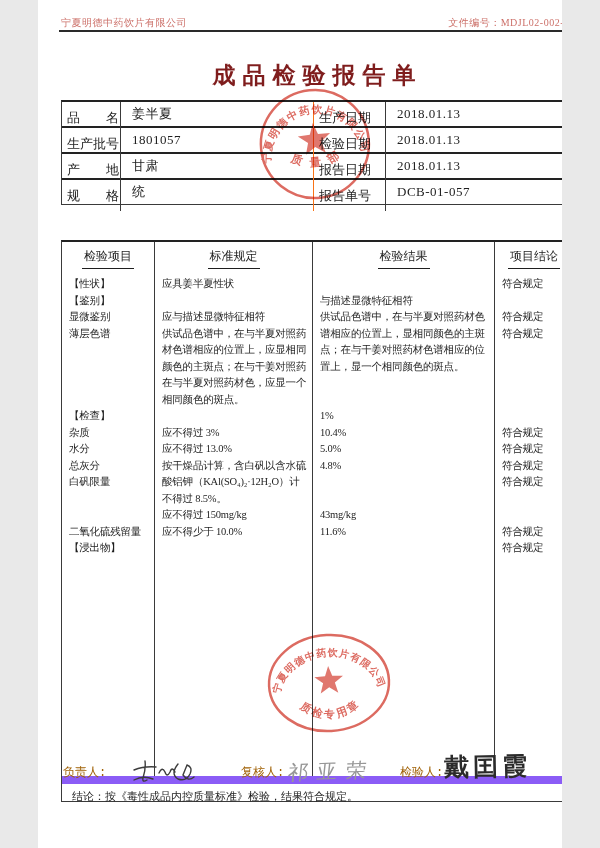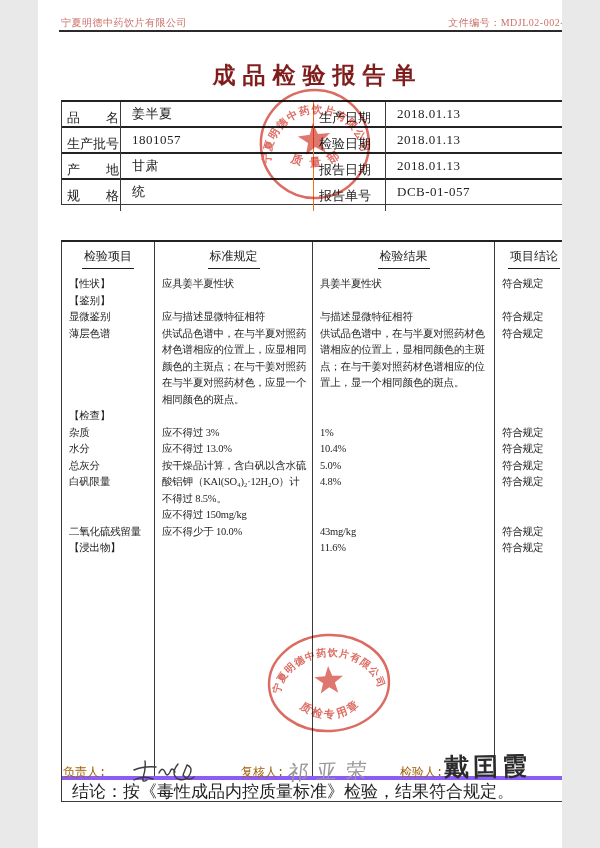--- a/index.html
+++ b/index.html
@@ -27,21 +27,21 @@
 
   
   .insp{top:196px;left:23px;width:513px;border:1px solid #3a3a3a;border-top:2px solid #222;box-sizing:border-box;margin-top:44px;}
   .cols{display:grid;grid-template-columns:92px 158px 182px 1fr;height:534px;}
   .icol{border-left:1px solid #3a3a3a;overflow:hidden;}
   .icol:first-child{border-left:none;}
   .col-hd{margin:6px auto 0;display:table;text-align:center;font-size:12px;
           border-bottom:1px solid #1e1e1e;padding:0 2px 1px;height:21px;box-sizing:border-box;}
   .lines{padding:7px 3px 0 7px;letter-spacing:-.2px;}
   .ln{height:16.5px;line-height:16.5px;font-size:10.5px;white-space:nowrap;}
-  .concl-row{border-top:4px solid #8b5cf6;height:25px;line-height:24px;font-size:17px;
+  .concl-row{border-top:8px solid #8b5cf6;height:25px;line-height:24px;font-size:11px;
              padding-left:10px;box-sizing:border-box;}
 
   
   .stamp{mix-blend-mode:multiply;opacity:.88;}
   .stamp-top{top:87px;left:219px;transform:rotate(-6deg);}
   .stamp-bot{top:632px;left:227px;transform:rotate(-3deg);}
 
   
   .sig-row{top:756px;left:0;width:600px;height:60px;}
   .sig-label{position:absolute;top:8px;font-size:12px;color:#a16207;font-family:Liberation Mono, monospace;}
@@ -132,21 +132,20 @@
             <div class="ln">按干燥品计算，含白矾以含水硫</div>
             <div class="ln">酸铝钾（KAl(SO₄)₂·12H₂O）计</div>
             <div class="ln">不得过 8.5%。</div>
             <div class="ln">应不得过 150mg/kg</div>
             <div class="ln">应不得少于 10.0%</div>
           </div>
       </div>
       <div class="icol">
         <div class="col-hd">检验结果</div>
         <div class="lines">
-            <div class="ln">具姜半夏性状</div>
             <div class="ln">&nbsp;</div>
             <div class="ln">与描述显微特征相符</div>
             <div class="ln">供试品色谱中，在与半夏对照药材色</div>
             <div class="ln">谱相应的位置上，显相同颜色的主斑</div>
             <div class="ln">点；在与干姜对照药材色谱相应的位</div>
             <div class="ln">置上，显一个相同颜色的斑点。</div>
             <div class="ln">&nbsp;</div>
             <div class="ln">&nbsp;</div>
             <div class="ln">1%</div>
             <div class="ln">10.4%</div>

